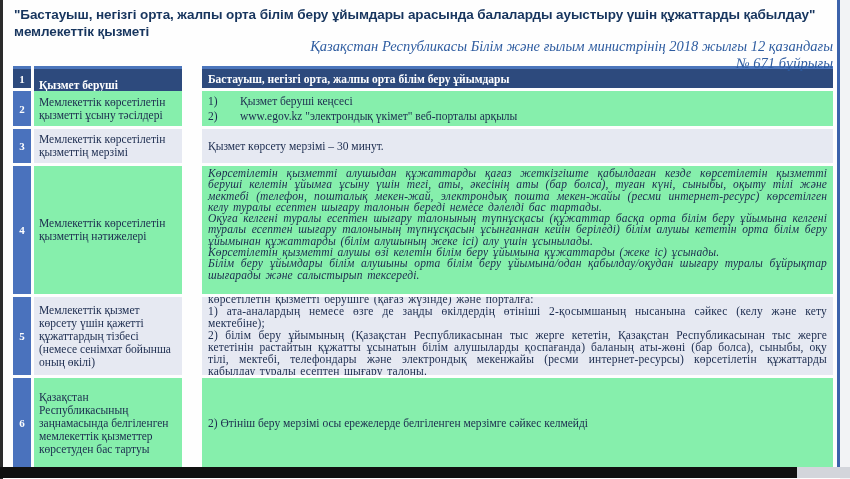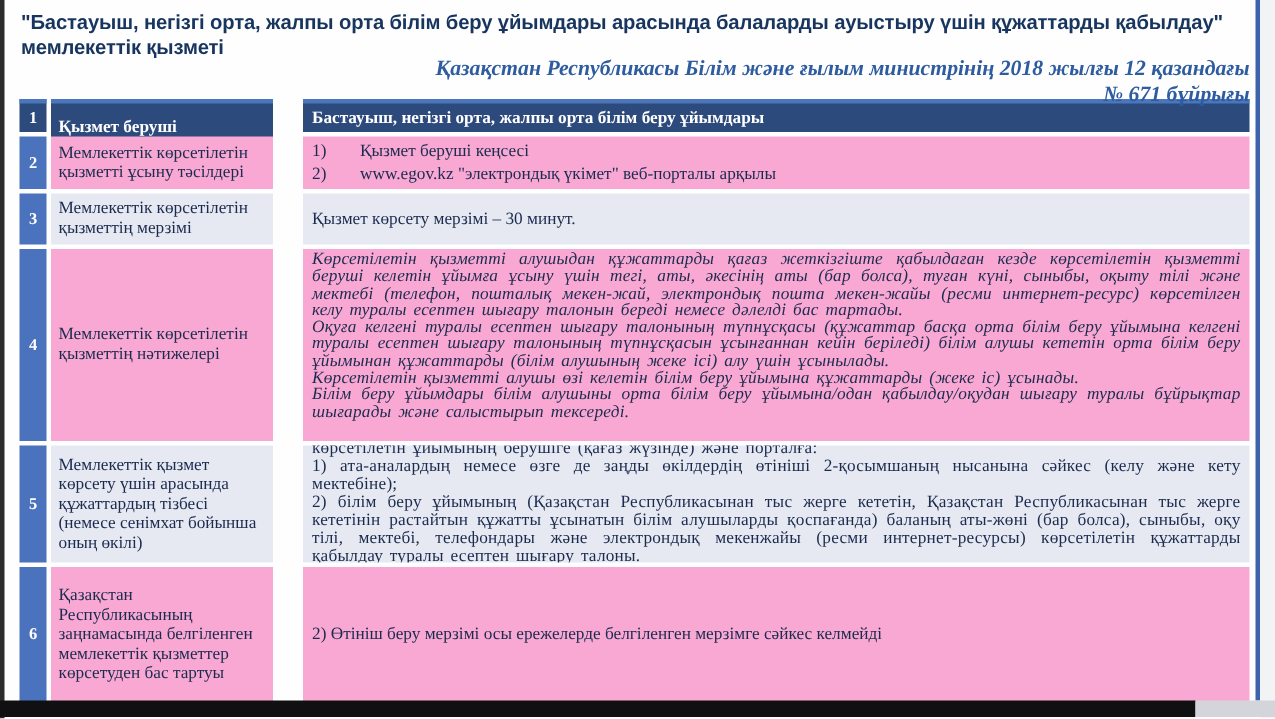--- a/index.html
+++ b/index.html
@@ -15,21 +15,21 @@
   .bottom-bar-right { position:absolute; left:797px; top:467px; width:53px; height:11px; background:#d3d5db; z-index:7; }
 
   .page-title {
     position:absolute; left:14px; top:7px; width:806px;
     font-family:"Liberation Sans","DejaVu Sans",sans-serif;
     font-weight:bold; font-size:13.5px; line-height:16.5px; color:#17355e;
     letter-spacing:-0.1px;
   }
   .order-ref {
     position:absolute; right:17px; top:38px; width:700px; z-index:3;
-    text-align:right; font-style:italic; font-weight:bold;
+    text-align:right; font-style:italic; font-weight:normal;
     font-size:14.5px; line-height:16.5px; color:#2e5ca0;
   }
 
   .stable { position:absolute; left:13px; top:66px; width:820px; z-index:2; }
   .trow { display:flex; width:100%; }
   .trow + .trow { margin-top:3px; }
   .cell-num {
     flex:0 0 18px; background:#4a72bd; color:#ffffff; font-weight:bold;
     font-size:11px; display:flex; align-items:center; justify-content:center;
   }
@@ -40,21 +40,21 @@
   .cell-content {
     flex:1 1 auto; margin-left:20px; padding:2px 6px; font-size:11.5px;
     overflow:hidden;
   }
   .hdr .cell-num, .hdr .cell-label, .hdr .cell-content {
     background:#2d4a7d; color:#ffffff; font-weight:bold;
     border-top:3px solid #4c76bc;
   }
   .hdr { height:22px; }
   .hdr .cell-label, .hdr .cell-content { font-size:11.5px; align-items:center; display:flex; }
-  .band-dark .cell-label, .band-dark .cell-content { background:#f9a8d4; }
+  .band-dark .cell-label, .band-dark .cell-content { background:#86efac; }
   .band-light .cell-label, .band-light .cell-content { background:#e6e9f2; }
 
   .r2 { height:35px; } .r3 { height:34px; } .r4 { height:128px; }
   .r5 { height:78px; } .r6 { height:90px; }
 
   .vcenter { display:flex; flex-direction:column; justify-content:center; }
   .list-item { display:flex; line-height:14.5px; }
   .list-item .inum { flex:0 0 32px; }
   .r4 .cell-content p { text-align:justify; line-height:11.3px; letter-spacing:0.15px; word-spacing:1.5px;font-style:italic; }
   .r5 .cell-content p { text-align:justify; line-height:11.9px; letter-spacing:0.15px; word-spacing:1.5px; }
@@ -111,23 +111,23 @@
       <div class="cell-content">
         <p>Көрсетілетін қызметті алушыдан құжаттарды қағаз жеткізгіште қабылдаған кезде көрсетілетін қызметті беруші келетін ұйымға ұсыну үшін тегі, аты, әкесінің аты (бар болса), туған күні, сыныбы, оқыту тілі және мектебі (телефон, пошталық мекен-жай, электрондық пошта мекен-жайы (ресми интернет-ресурс) көрсетілген келу туралы есептен шығару талонын береді немесе дәлелді бас тартады.</p>
         <p>Оқуға келгені туралы есептен шығару талонының түпнұсқасы (құжаттар басқа орта білім беру ұйымына келгені туралы есептен шығару талонының түпнұсқасын ұсынғаннан кейін беріледі) білім алушы кететін орта білім беру ұйымынан құжаттарды (білім алушының жеке ісі) алу үшін ұсынылады.</p>
         <p>Көрсетілетін қызметті алушы өзі келетін білім беру ұйымына құжаттарды (жеке іс) ұсынады.</p>
         <p>Білім беру ұйымдары білім алушыны орта білім беру ұйымына/одан қабылдау/оқудан шығару туралы бұйрықтар шығарады және салыстырып тексереді.</p>
       </div>
     </div>
 
     <div class="trow r5 band-light">
       <div class="cell-num">5</div>
-      <div class="cell-label">Мемлекеттік қызмет көрсету үшін арасында құжаттардың тізбесі (немесе сенімхат бойынша оның өкілі)</div>
+      <div class="cell-label">Мемлекеттік қызмет көрсету үшін қажетті құжаттардың тізбесі (немесе сенімхат бойынша оның өкілі)</div>
       <div class="cell-content vcenter">
-        <p class="intro">көрсетілетін ұйымының берушіге (қағаз жүзінде) және порталға:</p>
+        <p class="intro">көрсетілетін қызметті берушіге (қағаз жүзінде) және порталға:</p>
         <p>1) ата-аналардың немесе өзге де заңды өкілдердің өтініші 2-қосымшаның нысанына сәйкес (келу және кету мектебіне);</p>
         <p>2) білім беру ұйымының (Қазақстан Республикасынан тыс жерге кететін, Қазақстан Республикасынан тыс жерге кететінін растайтын құжатты ұсынатын білім алушыларды қоспағанда) баланың аты-жөні (бар болса), сыныбы, оқу тілі, мектебі, телефондары және электрондық мекенжайы (ресми интернет-ресурсы) көрсетілетін құжаттарды қабылдау туралы есептен шығару талоны.</p>
       </div>
     </div>
 
     <div class="trow r6 band-dark">
       <div class="cell-num">6</div>
       <div class="cell-label">Қазақстан Республикасының заңнамасында белгіленген мемлекеттік қызметтер көрсетуден бас тартуы</div>
       <div class="cell-content vcenter">
         <p>2) Өтініш беру мерзімі осы ережелерде белгіленген мерзімге сәйкес келмейді</p>

